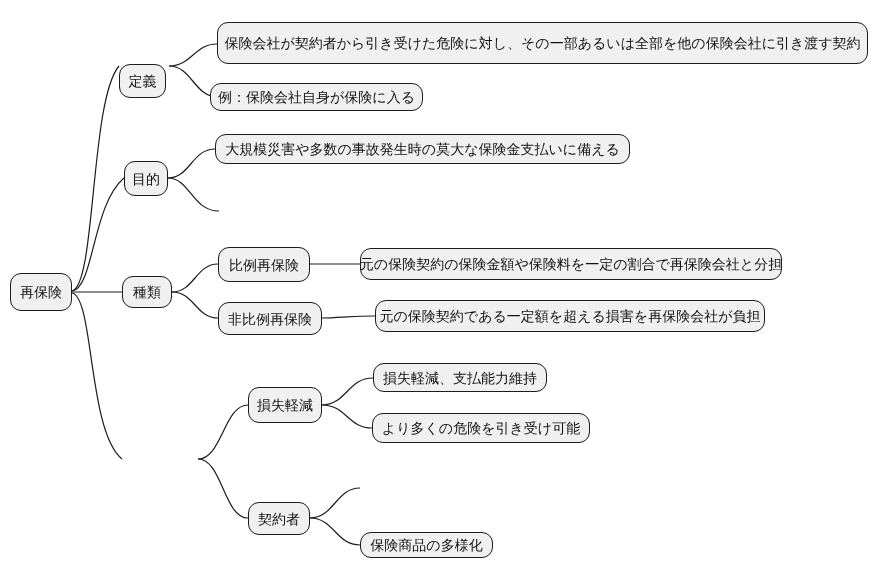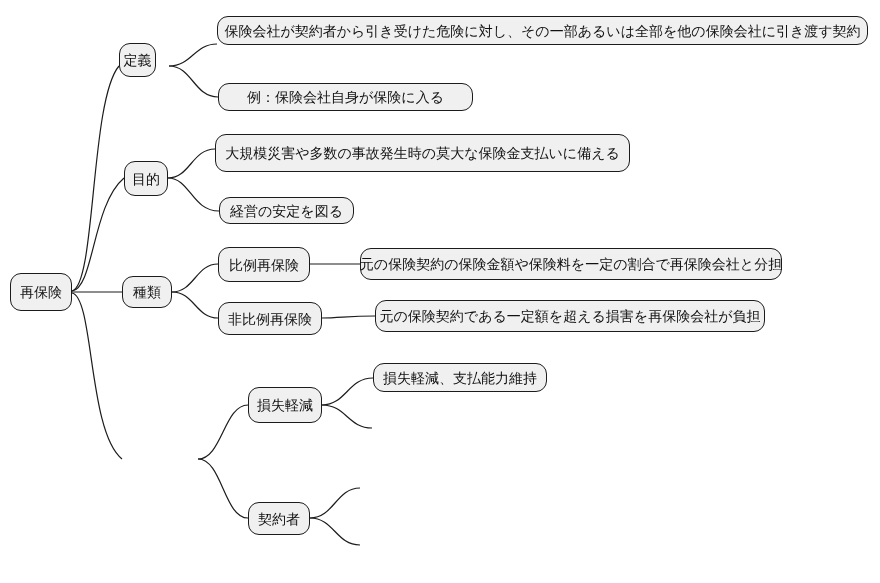--- a/index.html
+++ b/index.html
@@ -37,31 +37,32 @@
     <path d="M 198 459 C 222 459, 224 405, 248 405"></path>
     <path d="M 198 459 C 222 459, 224 518, 248 518"></path>
     <path d="M 322 405 C 346 405, 348 378, 373 378"></path>
     <path d="M 322 405 C 346 405, 348 428, 372 428"></path>
     <path d="M 310 518 C 334 518, 336 488, 360 488"></path>
     <path d="M 310 518 C 334 518, 336 545, 360 545"></path>
   </svg>
 
   <div class="node" style="left:10px;top:273px;width:62px;height:38px">再保険</div>
 
-  <div class="node" style="left:119px;top:43px;width:37px;height:34px">定義</div>
-  <div class="node" style="left:217px;top:16px;width:651px;height:29px">保険会社が契約者から引き受けた危険に対し、その一部あるいは全部を他の保険会社に引き渡す契約</div>
-  <div class="node" style="left:218px;top:83px;width:255px;height:28px">例：保険会社自身が保険に入る</div>
+  <div class="node" style="left:119px;top:64px;width:47px;height:34px">定義</div>
+  <div class="node" style="left:217px;top:22px;width:651px;height:42px">保険会社が契約者から引き受けた危険に対し、その一部あるいは全部を他の保険会社に引き渡す契約</div>
+  <div class="node" style="left:210px;top:83px;width:213px;height:28px">例：保険会社自身が保険に入る</div>
 
   <div class="node" style="left:124px;top:161px;width:44px;height:35px">目的</div>
-  <div class="node" style="left:215px;top:134px;width:415px;height:38px">大規模災害や多数の事故発生時の莫大な保険金支払いに備える</div>
-  <div class="node" style="left:219px;top:197px;width:135px;height:27px">経営の安定を図る</div>
+  <div class="node" style="left:215px;top:134px;width:415px;height:30px">大規模災害や多数の事故発生時の莫大な保険金支払いに備える</div>
 
   <div class="node" style="left:122px;top:276px;width:50px;height:32px">種類</div>
   <div class="node" style="left:218px;top:247px;width:92px;height:35px">比例再保険</div>
   <div class="node" style="left:360px;top:248px;width:422px;height:32px">元の保険契約の保険金額や保険料を一定の割合で再保険会社と分担</div>
   <div class="node" style="left:375px;top:300px;width:390px;height:32px">元の保険契約である一定額を超える損害を再保険会社が負担</div>
   <div class="node" style="left:218px;top:302px;width:104px;height:33px">非比例再保険</div>
 
   <div class="node" style="left:248px;top:387px;width:74px;height:36px">損失軽減</div>
   <div class="node" style="left:373px;top:363px;width:174px;height:29px">損失軽減、支払能力維持</div>
+  <div class="node" style="left:372px;top:413px;width:218px;height:30px">より多くの危険を引き受け可能</div>
   <div class="node" style="left:248px;top:502px;width:62px;height:33px">契約者</div>
+  <div class="node" style="left:360px;top:532px;width:133px;height:26px">保険商品の多様化</div>
 
 </div>
 
 </body></html>

